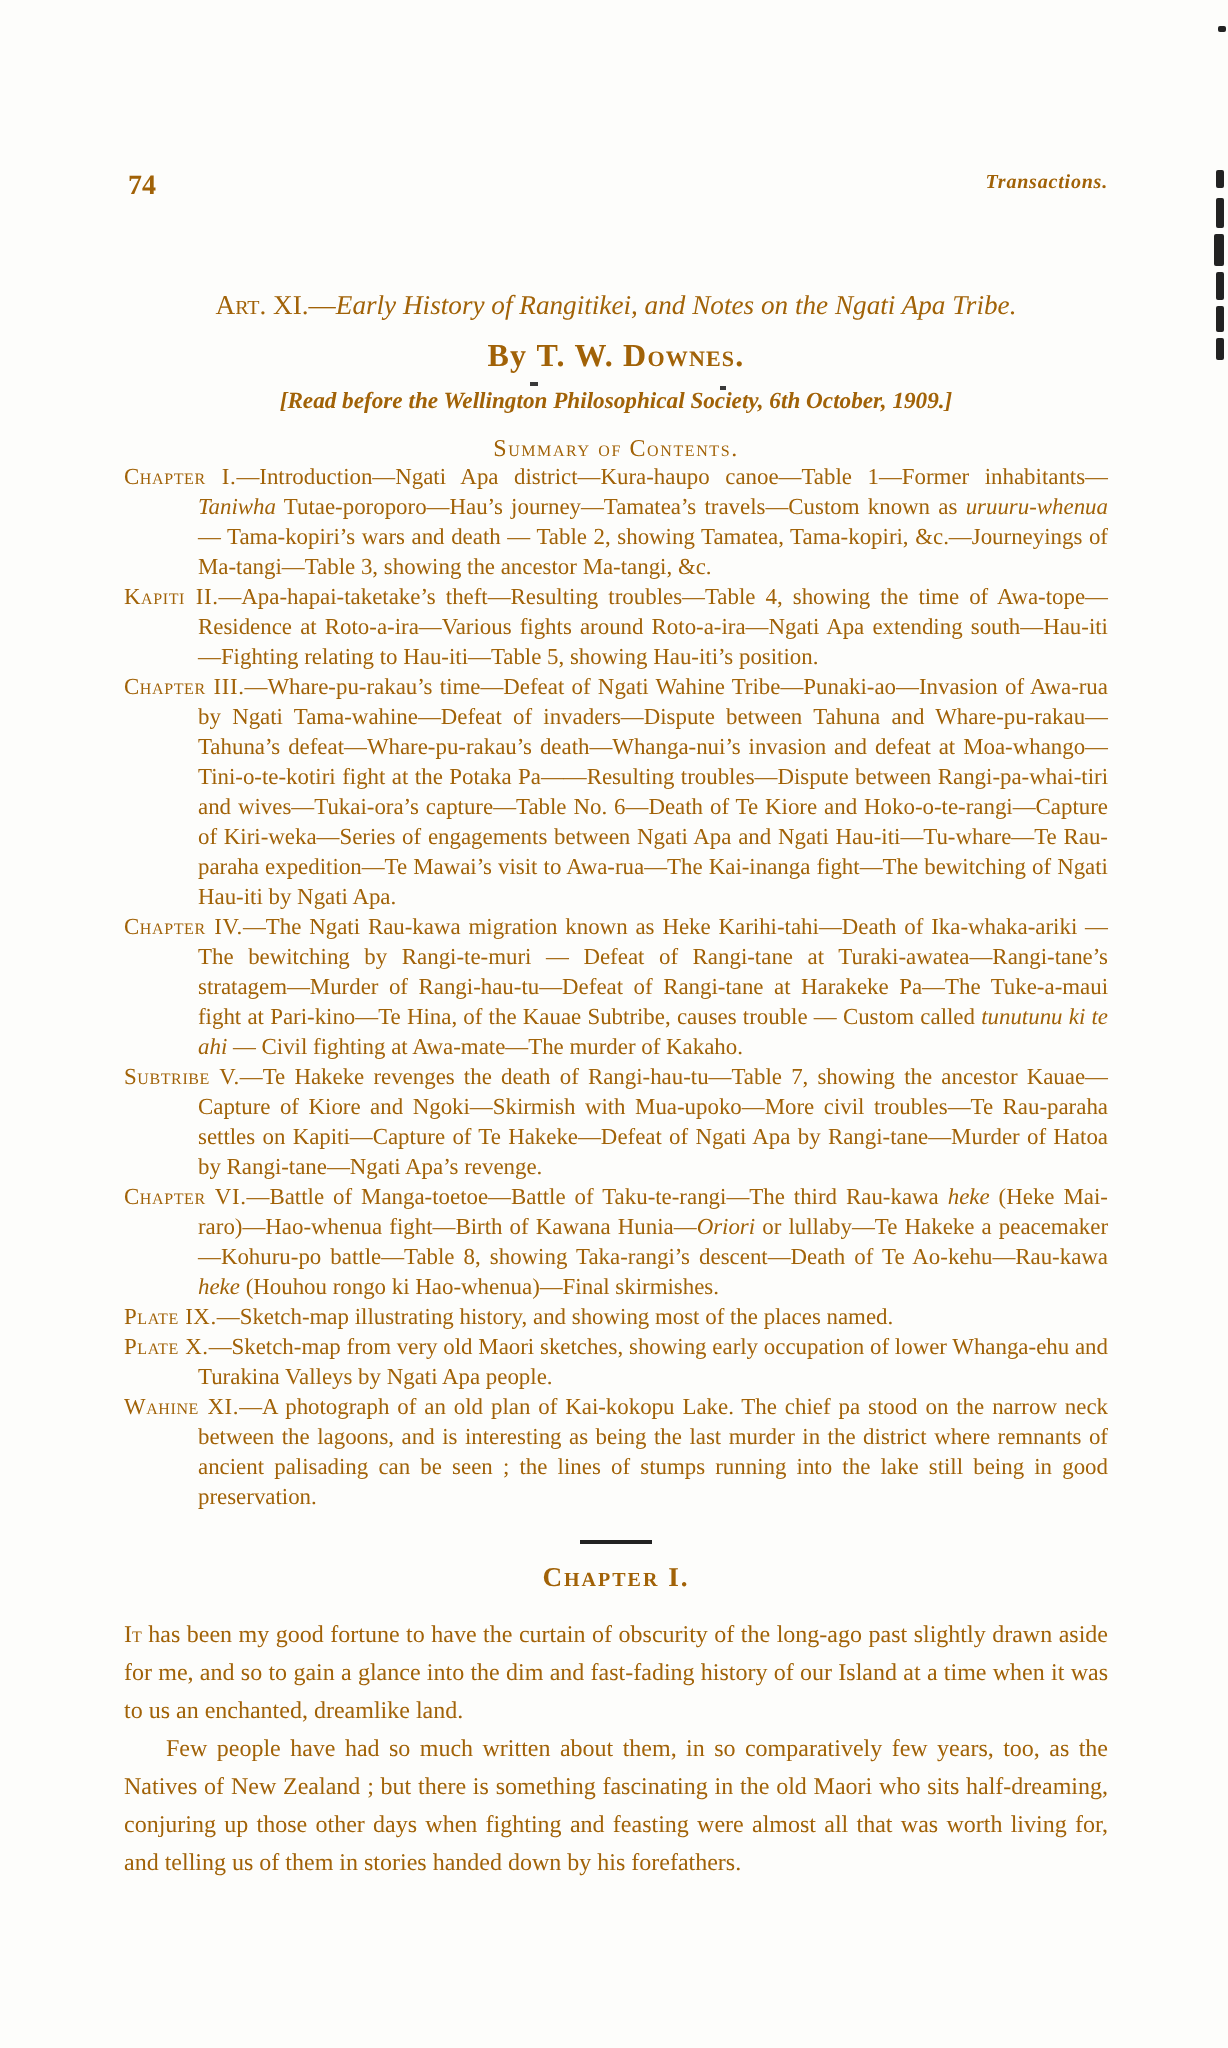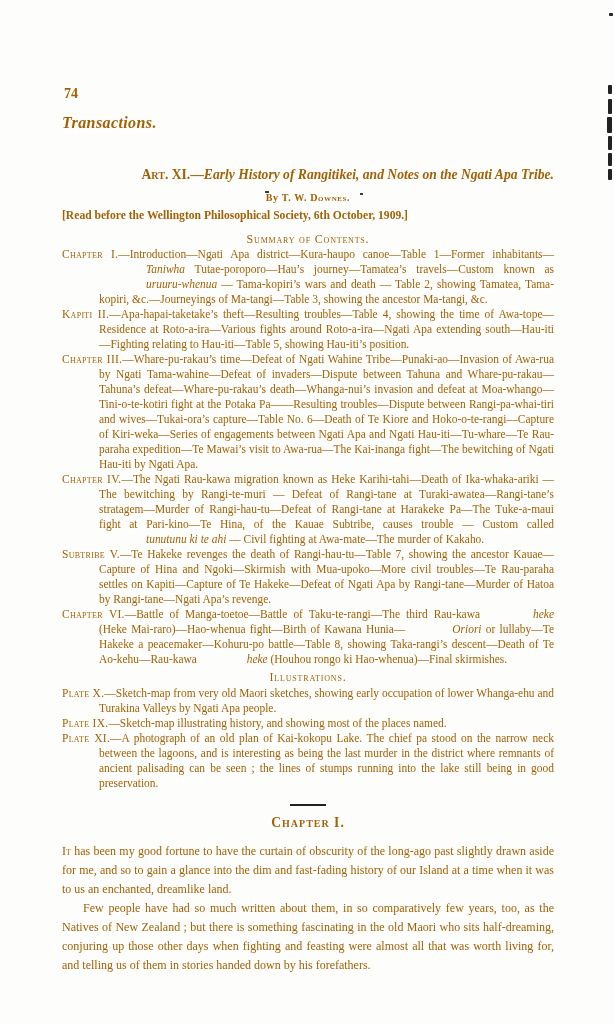--- a/index.html
+++ b/index.html
@@ -24,45 +24,46 @@
     position:relative;
     margin-top:86px;
     height:18px;
   }
   .pagenum {
     position:absolute; left:2px; top:0;
     font-weight:700; font-size:14px;
   }
   .running-head {
     position:absolute; left:0; right:0; top:0;
-    text-align:left;
+    text-align:right;
     font-style:italic; font-weight:700;
-    font-size:16px;
+    font-size:10px;
     letter-spacing:0.4px;
-    margin-top:28px;
   }
   .art-title {
-    margin-top:62px;
-    text-align:right;
+    margin-top:40px;
+    text-align:center;
     font-size:13.6px;
-    font-weight:700;
+    font-weight:400;
     line-height:17px;
   }
   .sc { font-variant:small-caps; }
-  .it { font-style:italic;margin-left:47px; }
+  .it { font-style:italic; }
   .art-title .title-text { font-style:italic; }
   .byline {
     margin-top:9px;
     text-align:center;
-    font-size:10px;
+    font-size:16px;
     font-weight:700;
     letter-spacing:0.6px;
   }
   .read-note {
     margin-top:6px;
+    text-align:center;
+    font-style:italic;
     font-weight:700;
     font-size:11.6px;
   }
   .section-heading {
     margin-top:10px;
     text-align:center;
     font-variant:small-caps;
     font-weight:400;
     font-size:12px;
     letter-spacing:0.8px;
@@ -149,36 +150,35 @@
     <div class="entry">
       <span class="label">Kapiti II.</span><span><span>—Apa-hapai-taketake’s theft—Resulting troubles—Table 4, showing the time of Awa-tope—Residence at Roto-a-ira—Various fights around Roto-a-ira—Ngati Apa extending south—Hau-iti—Fighting relating to Hau-iti—Table 5, showing Hau-iti’s position.</span></span>
     </div>
     <div class="entry">
       <span class="label">Chapter III.</span><span><span>—Whare-pu-rakau’s time—Defeat of Ngati Wahine Tribe—Punaki-ao—Invasion of Awa-rua by Ngati Tama-wahine—Defeat of invaders—Dispute between Tahuna and Whare-pu-rakau—Tahuna’s defeat—Whare-pu-rakau’s death—Whanga-nui’s invasion and defeat at Moa-whango—Tini-o-te-kotiri fight at the Potaka Pa——Resulting troubles—Dispute between Rangi-pa-whai-tiri and wives—Tukai-ora’s capture—Table No. 6—Death of Te Kiore and Hoko-o-te-rangi—Capture of Kiri-weka—Series of engagements between Ngati Apa and Ngati Hau-iti—Tu-whare—Te Rau-paraha expedition—Te Mawai’s visit to Awa-rua—The Kai-inanga fight—The bewitching of Ngati Hau-iti by Ngati Apa.</span></span>
     </div>
     <div class="entry">
       <span class="label">Chapter IV.</span><span><span>—The Ngati Rau-kawa migration known as Heke Karihi-tahi—Death of Ika-whaka-ariki — The bewitching by Rangi-te-muri — Defeat of Rangi-tane at Turaki-awatea—Rangi-tane’s stratagem—Murder of Rangi-hau-tu—Defeat of Rangi-tane at Harakeke Pa—The Tuke-a-maui fight at Pari-kino—Te Hina, of the Kauae Subtribe, causes trouble — Custom called </span><span class="it">tunutunu ki te ahi</span><span> — Civil fighting at Awa-mate—The murder of Kakaho.</span></span>
     </div>
     <div class="entry">
-      <span class="label">Subtribe V.</span><span><span>—Te Hakeke revenges the death of Rangi-hau-tu—Table 7, showing the ancestor Kauae—Capture of Hina and Ngoki—Skirmish with Mua-upoko—More civil troubles—Te Rau-paraha settles on Kapiti—Capture of Te Hakeke—Defeat of Ngati Apa by Rangi-tane—Murder of Hatoa by Rangi-tane—Ngati Apa’s revenge.</span></span>
+      <span class="label">Subtribe V.</span><span><span>—Te Hakeke revenges the death of Rangi-hau-tu—Table 7, showing the ancestor Kauae—Capture of Kiore and Ngoki—Skirmish with Mua-upoko—More civil troubles—Te Rau-paraha settles on Kapiti—Capture of Te Hakeke—Defeat of Ngati Apa by Rangi-tane—Murder of Hatoa by Rangi-tane—Ngati Apa’s revenge.</span></span>
     </div>
     <div class="entry">
       <span class="label">Chapter VI.</span><span><span>—Battle of Manga-toetoe—Battle of Taku-te-rangi—The third Rau-kawa </span><span class="it">heke</span><span> (Heke Mai-raro)—Hao-whenua fight—Birth of Kawana Hunia—</span><span class="it">Oriori</span><span> or lullaby—Te Hakeke a peacemaker—Kohuru-po battle—Table 8, showing Taka-rangi’s descent—Death of Te Ao-kehu—Rau-kawa </span><span class="it">heke</span><span> (Houhou rongo ki Hao-whenua)—Final skirmishes.</span></span>
     </div>
 
-    <div class="section-heading illus-heading">Illustrations.</div>
 
+    <div class="entry">
+      <span class="label">Plate IX.</span><span>—Sketch-map illustrating history, and showing most of the places named.</span>
+    </div>
     <div class="entry">
       <span class="label">Plate X.</span><span>—Sketch-map from very old Maori sketches, showing early occupation of lower Whanga-ehu and Turakina Valleys by Ngati Apa people.</span>
     </div>
     <div class="entry">
-      <span class="label">Plate IX.</span><span>—Sketch-map illustrating history, and showing most of the places named.</span>
-    </div>
-    <div class="entry">
-      <span class="label">Plate XI.</span><span>—A photograph of an old plan of Kai-kokopu Lake.  The chief pa stood on the narrow neck between the lagoons, and is interesting as being the last murder in the district where remnants of ancient palisading can be seen ; the lines of stumps running into the lake still being in good preservation.</span>
+      <span class="label">Wahine XI.</span><span>—A photograph of an old plan of Kai-kokopu Lake.  The chief pa stood on the narrow neck between the lagoons, and is interesting as being the last murder in the district where remnants of ancient palisading can be seen ; the lines of stumps running into the lake still being in good preservation.</span>
     </div>
 
     <div class="divider"></div>
 
     <div class="chapter-heading">Chapter I.</div>
 
     <div class="body-para">
       <span class="lead-caps">It</span><span> has been my good fortune to have the curtain of obscurity of the long-ago past slightly drawn aside for me, and so to gain a glance into the dim and fast-fading history of our Island at a time when it was to us an enchanted, dreamlike land.</span>
     </div>
     <div class="body-para indented">Few people have had so much written about them, in so comparatively few years, too, as the Natives of New Zealand ; but there is something fascinating in the old Maori who sits half-dreaming, conjuring up those other days when fighting and feasting were almost all that was worth living for, and telling us of them in stories handed down by his forefathers.</div>

